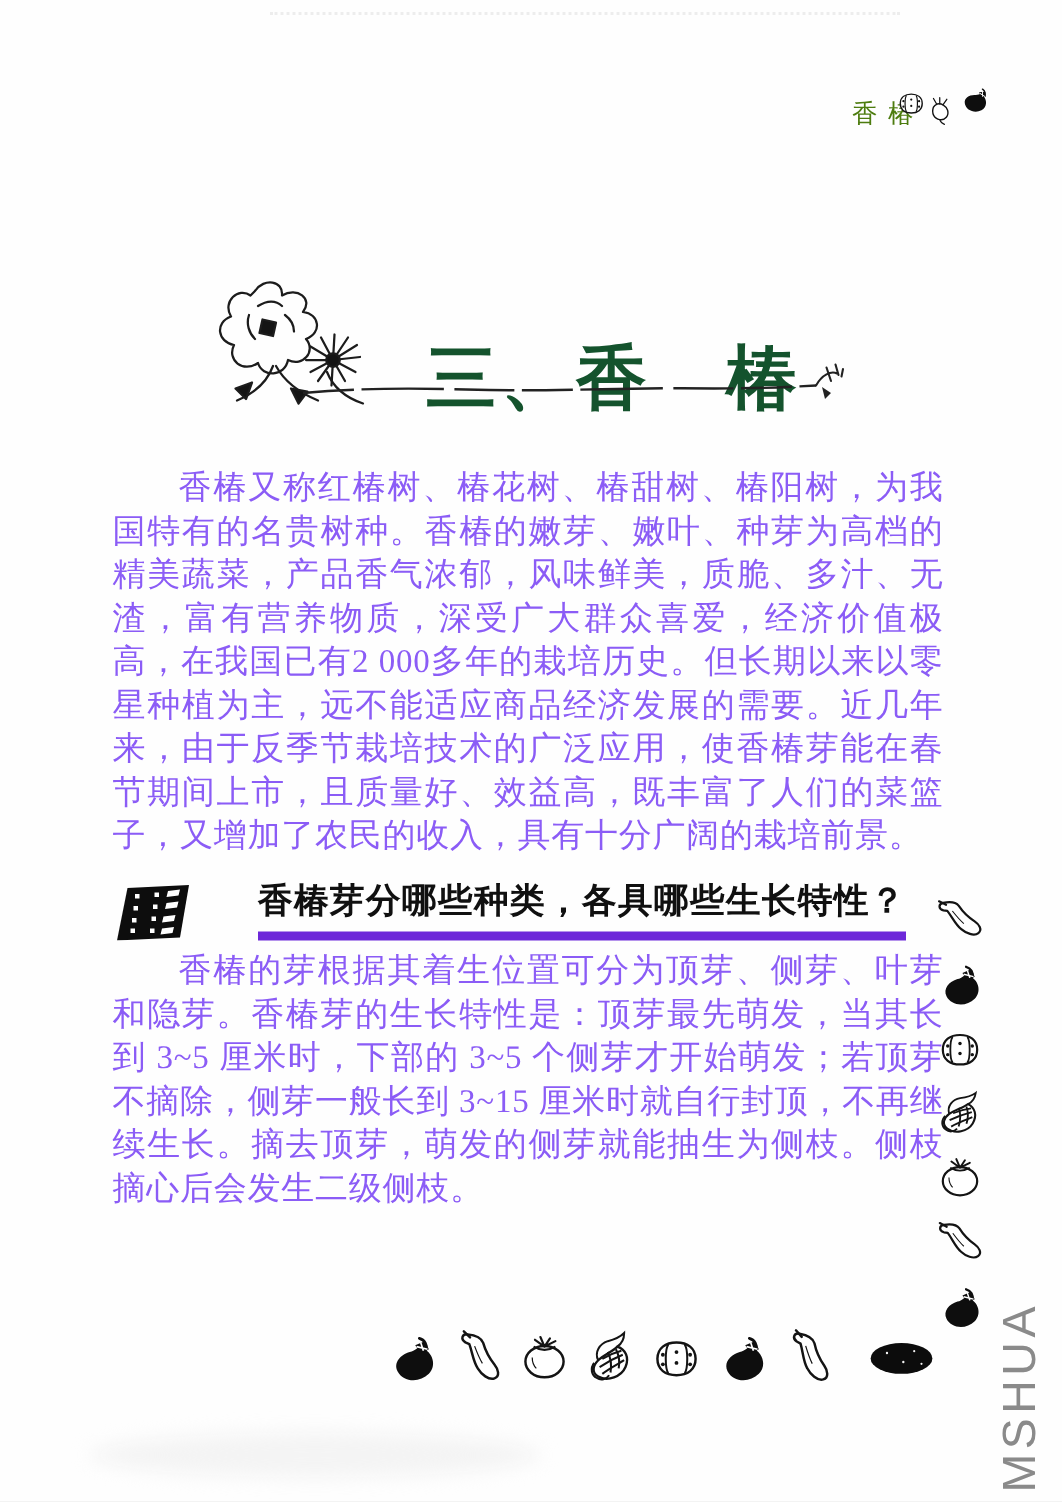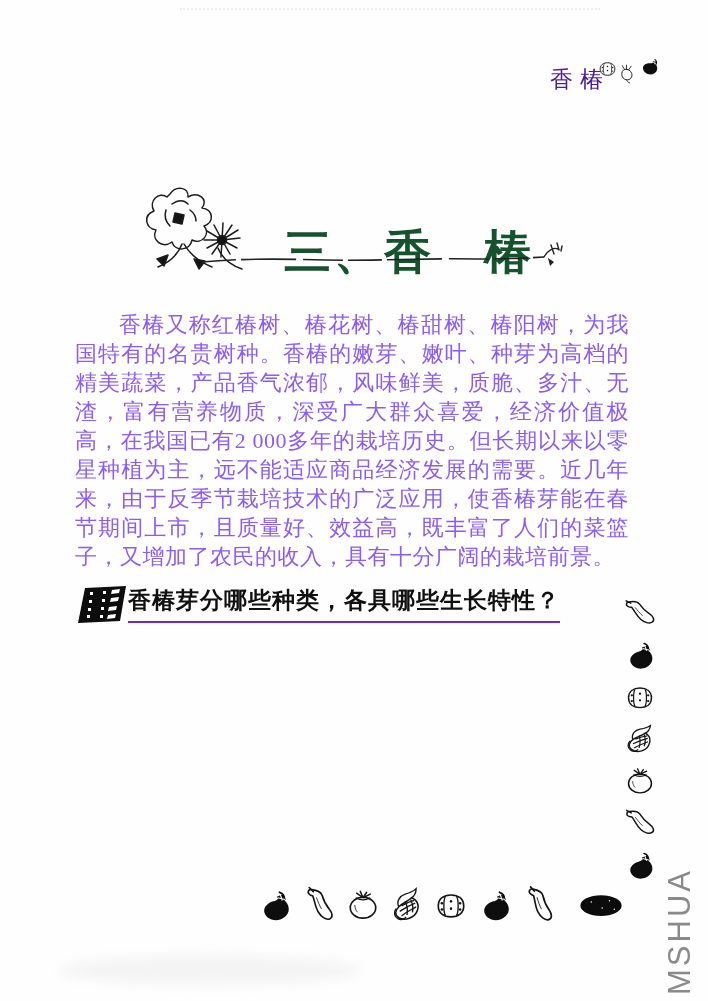--- a/index.html
+++ b/index.html
@@ -7,21 +7,21 @@
     position:relative;width:708px;height:1001px;margin:0 auto;
     background:#fefefe;overflow:hidden;
     font-family:"Liberation Serif","DejaVu Serif",serif;
     color:#1a1a1a;
   }
   
   .scan-line-top{position:absolute;left:180px;top:8px;width:420px;border-top:2px dotted #ededed;}
   .scan-smudge{position:absolute;left:60px;top:955px;width:300px;height:30px;background:#f4f4f4;border-radius:50%;filter:blur(6px);}
 
   
-  .running-head{position:absolute;left:550px;top:64px;font-size:23px;letter-spacing:7px;color:#4c1d95;}
+  .running-head{position:absolute;left:568px;top:64px;font-size:17px;letter-spacing:7px;color:#4d7c0f;}
   .header-icons{position:absolute;left:596px;top:52px;width:68px;display:flex;flex-wrap:wrap;align-items:center;}
   .header-icons .veg-icon svg{width:23px;height:23px;}
   .header-icons .veg-icon:nth-child(2){margin-top:10px;margin-left:-4px;}
   .header-icons .veg-icon:nth-child(3){margin-top:-6px;transform:rotate(18deg);}
 
   
   .flower-decoration{position:absolute;left:122px;top:182px;width:142px;height:98px;}
   .chapter-title{
     position:absolute;left:284px;top:190px;
     font-family:"Liberation Sans","DejaVu Sans",sans-serif;
@@ -38,21 +38,21 @@
   .p-intro{top:310px;}
   .p-buds{top:632px;}
   .p-terminal{top:803px;}
 
   
   .section-heading{position:absolute;left:78px;top:585px;display:flex;align-items:flex-end;}
   .section-mark{width:48px;height:37px;flex:0 0 auto;margin-right:2px;}
   .heading-text{
     font-family:"Liberation Sans","DejaVu Sans",sans-serif;
     font-weight:bold;font-size:23px;letter-spacing:1px;white-space:nowrap;
-    border-bottom:2px solid #6d28d9;padding-bottom:5px;min-width:418px;color:#101010;
+    border-bottom:6px solid #6d28d9;padding-bottom:5px;min-width:418px;color:#101010;margin-left:44px;
   }
 
   
   .right-icon-column{position:absolute;left:616px;top:594px;width:48px;display:flex;flex-direction:column;align-items:center;}
   .right-icon-column .veg-icon{margin:1px 0;}
   .right-icon-column .veg-icon svg{width:36px;height:36px;}
   .right-icon-column .veg-icon:nth-child(1){transform:rotate(-12deg);}
   .right-icon-column .veg-icon:nth-child(4){transform:rotate(8deg);}
   .right-icon-column .veg-icon:nth-child(6){transform:rotate(-10deg);}
 
@@ -181,20 +181,21 @@
         <rect x="25" y="5" width="3" height="3"></rect>
           <rect x="24" y="13" width="3" height="3"></rect>
         <rect x="23" y="21" width="3" height="3"></rect>
           <rect x="22" y="29" width="3" height="3"></rect>
         <path d="M34 4 l8 -1 -1 4 -8 1 z M33 12 l8 -1 -1 4 -8 1 z M31 21 l8 -1 -1 4 -8 1 z M30 29 l8 -1 -1 4 -8 1 z"></path>
       </g>
     </svg>
     <span class="heading-text" data-name="section-heading-text">香椿芽分哪些种类，各具哪些生长特性？</span>
   </div>
 
+  <p class="body-text p-buds" data-name="bud-types-paragraph">香椿的芽根据其着生位置可分为顶芽、侧芽、叶芽和隐芽。香椿芽的生长特性是：顶芽最先萌发，当其长到 3~5 厘米时，下部的 3~5 个侧芽才开始萌发；若顶芽不摘除，侧芽一般长到 3~15 厘米时就自行封顶，不再继续生长。摘去顶芽，萌发的侧芽就能抽生为侧枝。侧枝摘心后会发生二级侧枝。</p>
 
 
   <div class="right-icon-column" data-name="right-margin-decoration">
       <span class="veg-icon" data-name="cucumber-icon"><svg viewBox="0 0 44 44">
           <use href="#cucumber" xlink:href="#cucumber"></use>
         </svg></span>
       <span class="veg-icon" data-name="eggplant-icon"><svg viewBox="0 0 44 44">
           <use href="#eggplant" xlink:href="#eggplant"></use>
         </svg></span>
       <span class="veg-icon" data-name="pumpkin-icon"><svg viewBox="0 0 44 44">

